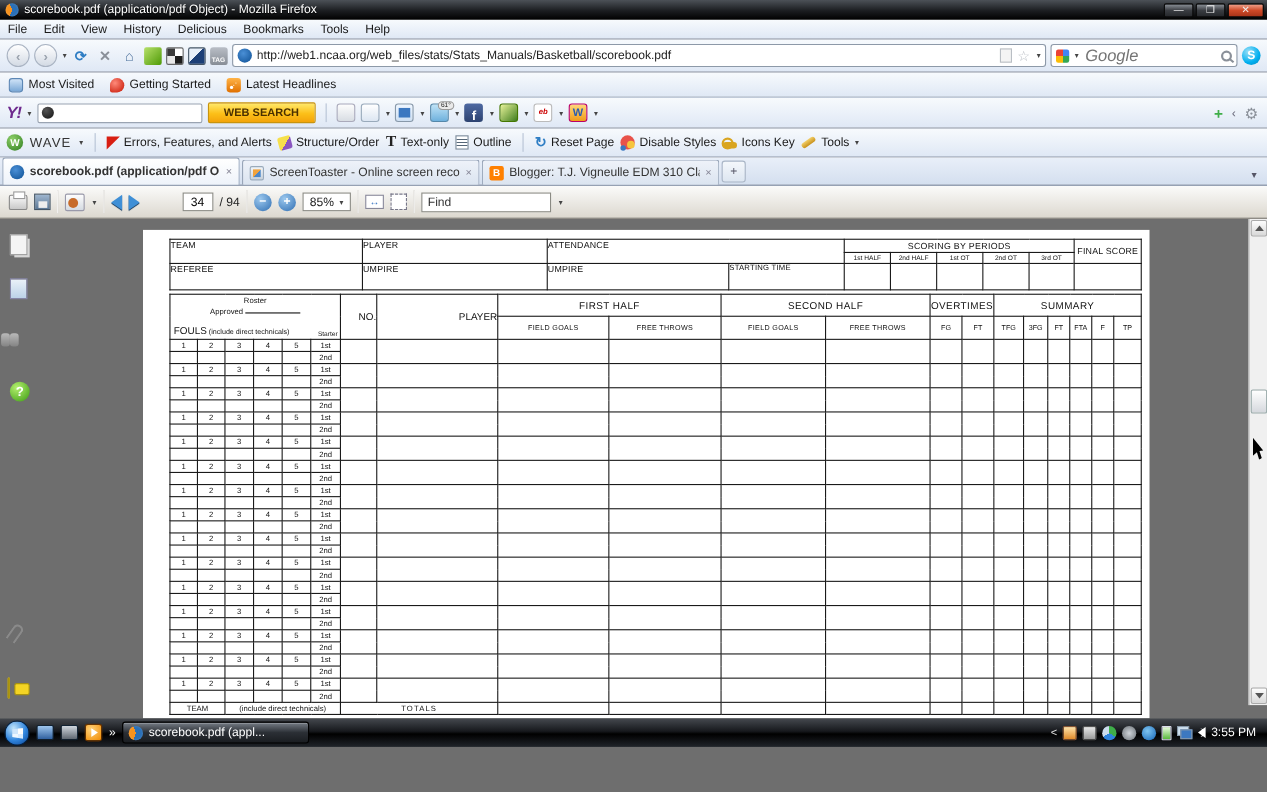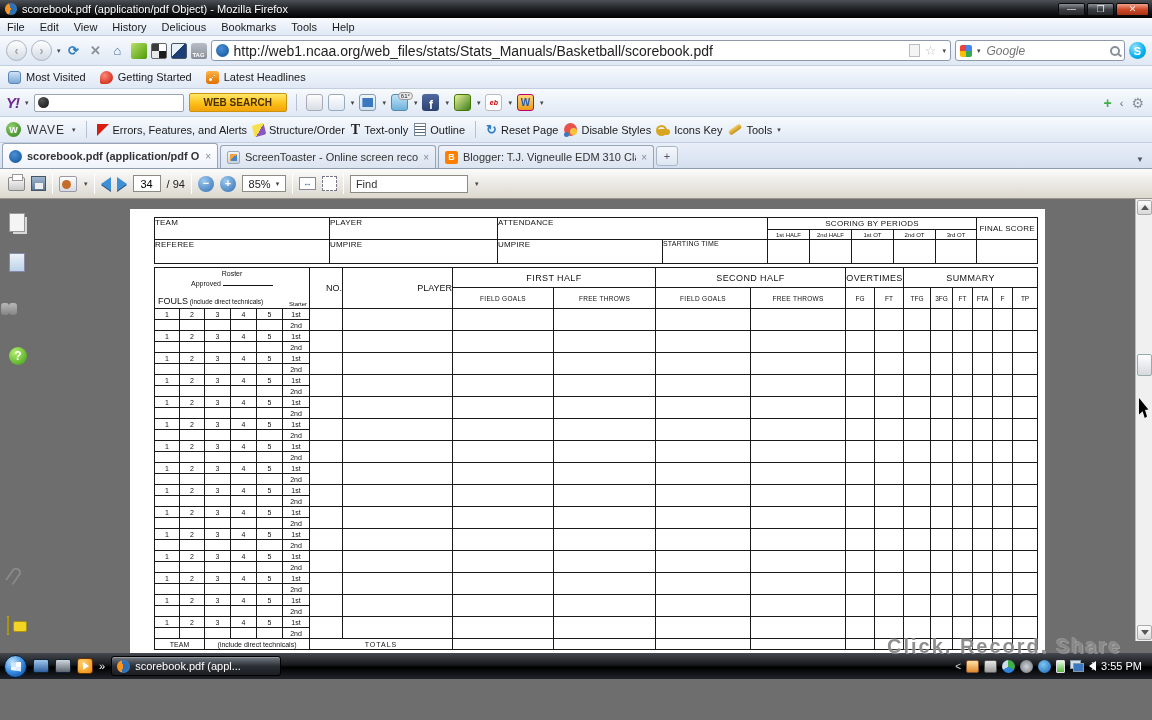--- a/index.html
+++ b/index.html
@@ -42,29 +42,29 @@
   .home{color:#4a6f9b;}
   .ai{width:16px;height:16px;border-radius:2px;flex:0 0 auto;}
   .ai-green{background:linear-gradient(135deg,#b6e06a,#4e9a06);}
   .ai-bw{background:conic-gradient(#fff 0 90deg,#1c1c1c 90deg 180deg,#e8e8e8 180deg 270deg,#3a3a3a 270deg);border:1px solid #666;}
   .ai-blue{background:linear-gradient(135deg,#e8f0fa 0 45%,#1c3f77 45%);border:1px solid #456;}
   .ai-tag{background:linear-gradient(#b9bec6,#878d96);color:#fff;font-size:6px;font-weight:bold;
     display:flex;align-items:flex-end;justify-content:center;border-radius:3px 3px 2px 2px;padding-bottom:1px;}
   .urlbar{flex:1;height:21px;background:#fff;border:1px solid #8d99a8;border-radius:3px;
     display:flex;align-items:center;gap:5px;padding:0 4px;min-width:0;}
   .favicon-ncaa{width:13px;height:13px;border-radius:50%;background:radial-gradient(circle at 40% 35%,#4a8fd6,#0d4f93);flex:0 0 auto;}
-  .url-text{flex:1;font-size:14px;color:#222;white-space:nowrap;overflow:hidden;}
+  .url-text{flex:1;font-size:11px;color:#222;white-space:nowrap;overflow:hidden;}
   .page-mini{width:11px;height:13px;border:1px solid #b9bec4;background:#f4f4f4;}
   .star{color:#b9bec4;font-size:13px;}
   .gbox{width:170px;height:21px;background:#fff;border:1px solid #8d99a8;border-radius:3px;
     display:flex;align-items:center;gap:4px;padding:0 4px;flex:0 0 auto;}
   .gicon{width:12px;height:12px;flex:0 0 auto;
     background:conic-gradient(#4285f4 0 90deg,#34a853 90deg 180deg,#fbbc05 180deg 270deg,#ea4335 270deg);border-radius:2px;}
   .gbox input{flex:1;border:0;outline:0;font-family:"Liberation Sans",sans-serif;
-    font-size:12px;font-style:italic;min-width:0;background:transparent;}
+    font-size:15px;font-style:italic;min-width:0;background:transparent;}
   .mag{width:10px;height:10px;border:2px solid #8a9099;border-radius:50%;position:relative;flex:0 0 auto;}
   .mag::after{content:"";position:absolute;width:5px;height:2px;background:#8a9099;transform:rotate(40deg);right:-4px;bottom:-2px;}
   .skype{width:17px;height:17px;border-radius:50%;background:radial-gradient(circle at 35% 30%,#9be0f7,#00aff0 60%,#0a84b8);
     color:#fff;font-size:11px;font-weight:bold;display:flex;align-items:center;justify-content:center;}
 
   
   .bm-item{display:flex;align-items:center;gap:5px;justify-content:flex-end;}
   .ic-mv{width:13px;height:13px;border-radius:3px;background:linear-gradient(#cfe3f7,#7aa8d6);border:1px solid #5c87b5;}
   .ic-gs{width:13px;height:13px;border-radius:50% 50% 50% 2px;background:radial-gradient(circle at 35% 35%,#ff8a7a,#c41200);}
   .ic-rss{width:13px;height:13px;border-radius:3px;background:linear-gradient(#ffb347,#e07000);position:relative;}
@@ -146,21 +146,21 @@
   .pvsep{width:1px;height:70%;background:#b3afa6;border-right:1px solid #fff;}
   .ic-print{width:17px;height:14px;position:relative;background:linear-gradient(#fafafa,#c9c9c9);border:1px solid #888;border-radius:2px;}
   .ic-print::before{content:"";position:absolute;left:3px;top:-4px;width:9px;height:5px;background:#fff;border:1px solid #999;}
   .ic-save{width:15px;height:15px;background:linear-gradient(#9fb6cf,#5d7996);border:1px solid #456;position:relative;}
   .ic-save::after{content:"";position:absolute;left:3px;bottom:1px;width:8px;height:6px;background:#eee;}
   .ic-sign{width:18px;height:16px;background:linear-gradient(#fdfdfd,#d5dbe2);border:1px solid #99a;border-radius:2px;position:relative;}
   .ic-sign::after{content:"";position:absolute;left:2px;top:3px;width:9px;height:9px;border-radius:50%;background:#c76b2a;}
   .tri{width:0;height:0;}
   .tri-l{border:7px solid transparent;border-right:10px solid #3f8fd6;border-left:0;filter:drop-shadow(0 1px 0 #246);}
   .tri-r{border:7px solid transparent;border-left:10px solid #3f8fd6;border-right:0;filter:drop-shadow(0 1px 0 #246);}
-  .pagebox{width:28px;height:17px;background:#fff;border:1px solid #8b8b84;text-align:center;}
+  .pagebox{width:28px;height:17px;background:#fff;border:1px solid #8b8b84;text-align:center;margin-left:33px;}
   .pagebox input{width:100%;height:100%;border:0;outline:0;text-align:center;font-size:11px;font-family:"Liberation Sans",sans-serif;background:transparent;}
   .zoomc{width:16px;height:16px;border-radius:50%;background:radial-gradient(circle at 35% 30%,#9cc8ee,#2f6eb2);
     color:#fff;font-size:11px;font-weight:bold;display:flex;align-items:center;justify-content:center;line-height:1;}
   .zbox{width:44px;height:17px;background:#fff;border:1px solid #8b8b84;display:flex;align-items:center;justify-content:center;gap:4px;}
   .ic-fitw{width:17px;height:13px;background:#fff;border:1px solid #889;color:#2e6fc0;font-size:9px;
     display:flex;align-items:center;justify-content:center;line-height:1;}
   .ic-fitp{width:15px;height:15px;background:#fff;border:1px dashed #778;}
   .findbox{width:118px;height:18px;background:#fff;border:1px solid #8b8b84;display:flex;align-items:center;padding:0 5px;color:#333;}
 
   
@@ -1082,17 +1082,16 @@
       <span class="ti ti-d"></span>
       <span class="ti ti-e"></span>
       <span class="ti-batt"></span>
       <span class="ti-net"></span>
       <span class="ti-spk"></span>
       <span class="clock">3:55 PM</span>
     </div>
   </div>
 
   <div class="watermark">
-    <div class="wm-line1">Click. Record. Share</div>
   </div>
   <div class="cursor"></div>
 
 </div>
 
 </body></html>

